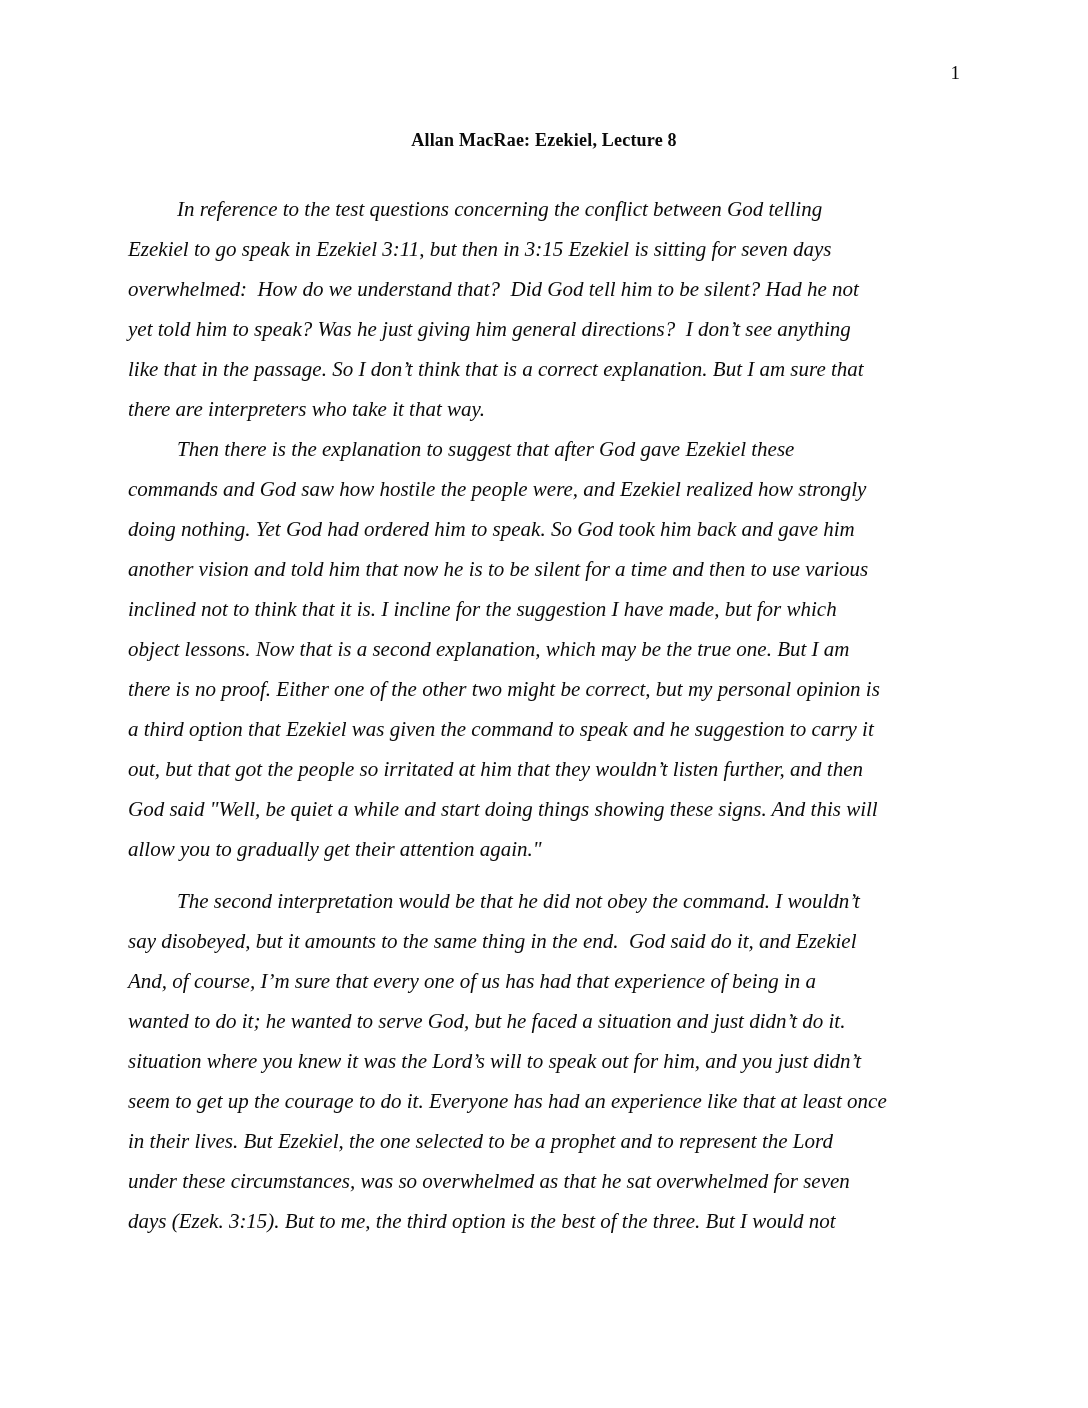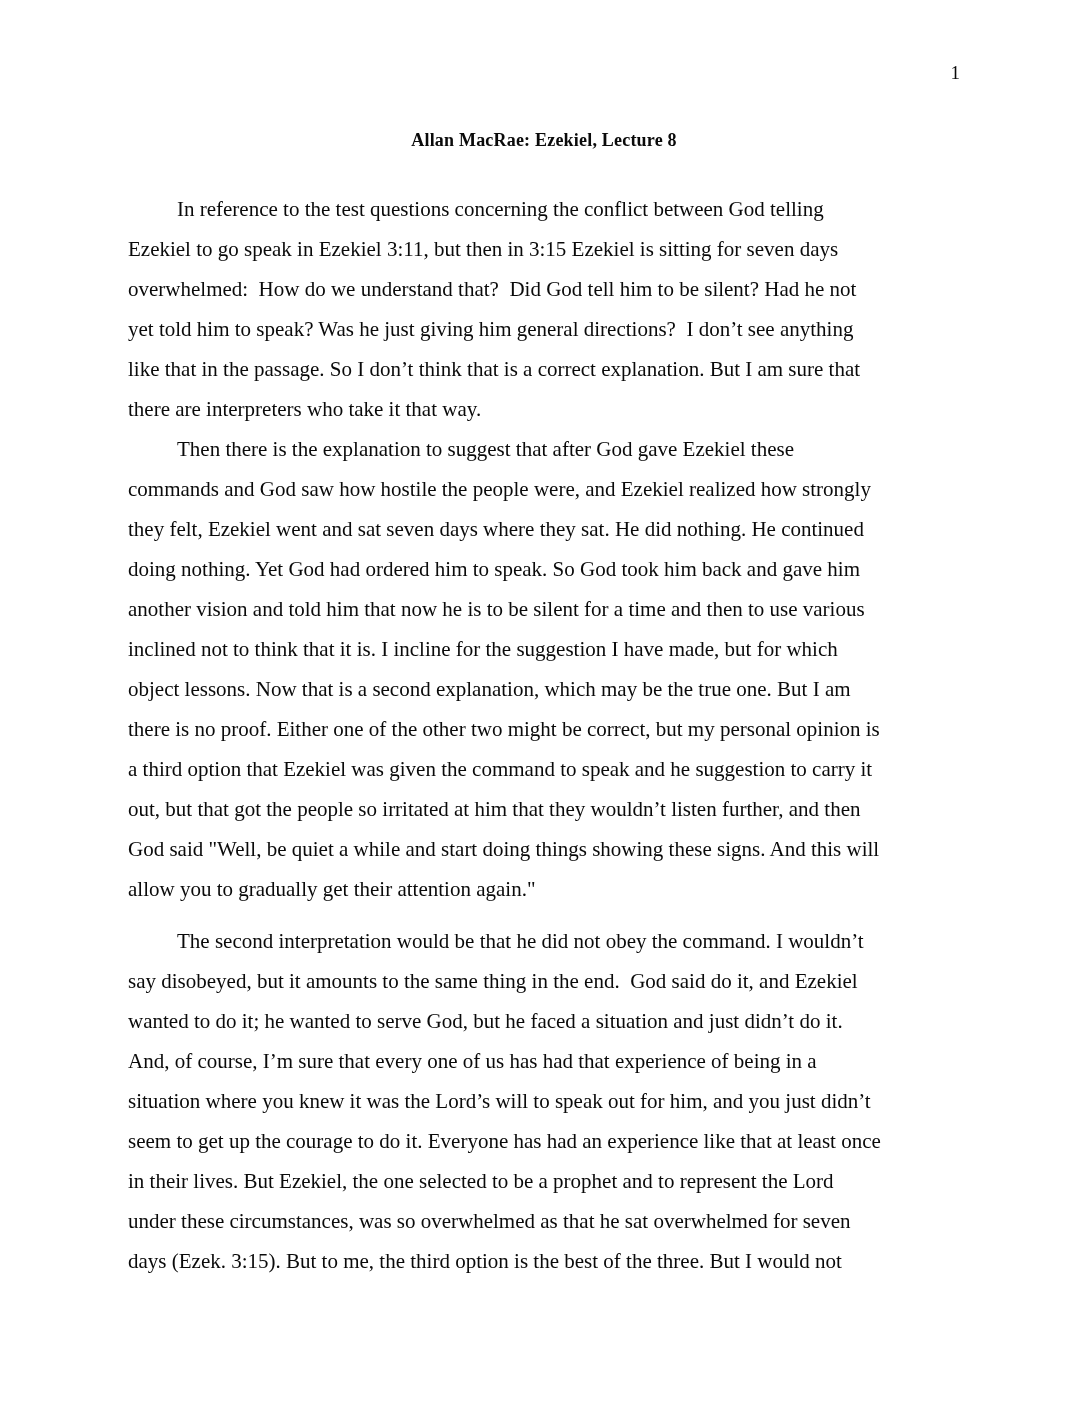--- a/index.html
+++ b/index.html
@@ -35,20 +35,21 @@
     letter-spacing: 0.2px;
   }
   .doc-body {
     position: absolute;
     top: 189px;
     left: 128px;
     width: 836px;
   }
   .paragraph {
     margin: 0;
+    font-style: italic;
   }
   .paragraph.spaced {
     margin-top: 12px;
   }
   .line {
     height: 40px;
     line-height: 40px;
     font-size: 21px;
     white-space: pre;
   }
@@ -67,36 +68,35 @@
         <div class="line first">In reference to the test questions concerning the conflict between God telling</div>
         <div class="line">Ezekiel to go speak in Ezekiel 3:11, but then in 3:15 Ezekiel is sitting for seven days</div>
         <div class="line">overwhelmed:  How do we understand that?  Did God tell him to be silent? Had he not</div>
         <div class="line">yet told him to speak? Was he just giving him general directions?  I don’t see anything</div>
         <div class="line">like that in the passage. So I don’t think that is a correct explanation. But I am sure that</div>
         <div class="line">there are interpreters who take it that way.</div>
       </div>
       <div class="paragraph">
         <div class="line first">Then there is the explanation to suggest that after God gave Ezekiel these</div>
         <div class="line">commands and God saw how hostile the people were, and Ezekiel realized how strongly</div>
-        <div class="line">they felt, Ezekiel went and sat seven days where they sat. He did nothing. He continued</div>
         <div class="line">doing nothing. Yet God had ordered him to speak. So God took him back and gave him</div>
         <div class="line">another vision and told him that now he is to be silent for a time and then to use various</div>
         <div class="line">inclined not to think that it is. I incline for the suggestion I have made, but for which</div>
         <div class="line">object lessons. Now that is a second explanation, which may be the true one. But I am</div>
         <div class="line">there is no proof. Either one of the other two might be correct, but my personal opinion is</div>
         <div class="line">a third option that Ezekiel was given the command to speak and he suggestion to carry it</div>
         <div class="line">out, but that got the people so irritated at him that they wouldn’t listen further, and then</div>
         <div class="line">God said "Well, be quiet a while and start doing things showing these signs. And this will</div>
         <div class="line">allow you to gradually get their attention again."</div>
       </div>
       <div class="paragraph spaced">
         <div class="line first">The second interpretation would be that he did not obey the command. I wouldn’t</div>
         <div class="line">say disobeyed, but it amounts to the same thing in the end.  God said do it, and Ezekiel</div>
+        <div class="line">And, of course, I’m sure that every one of us has had that experience of being in a</div>
         <div class="line">wanted to do it; he wanted to serve God, but he faced a situation and just didn’t do it.</div>
-        <div class="line">And, of course, I’m sure that every one of us has had that experience of being in a</div>
         <div class="line">situation where you knew it was the Lord’s will to speak out for him, and you just didn’t</div>
         <div class="line">seem to get up the courage to do it. Everyone has had an experience like that at least once</div>
         <div class="line">in their lives. But Ezekiel, the one selected to be a prophet and to represent the Lord</div>
         <div class="line">under these circumstances, was so overwhelmed as that he sat overwhelmed for seven</div>
         <div class="line">days (Ezek. 3:15). But to me, the third option is the best of the three. But I would not</div>
       </div>
     </div>
 </div>
 
 </body></html>

